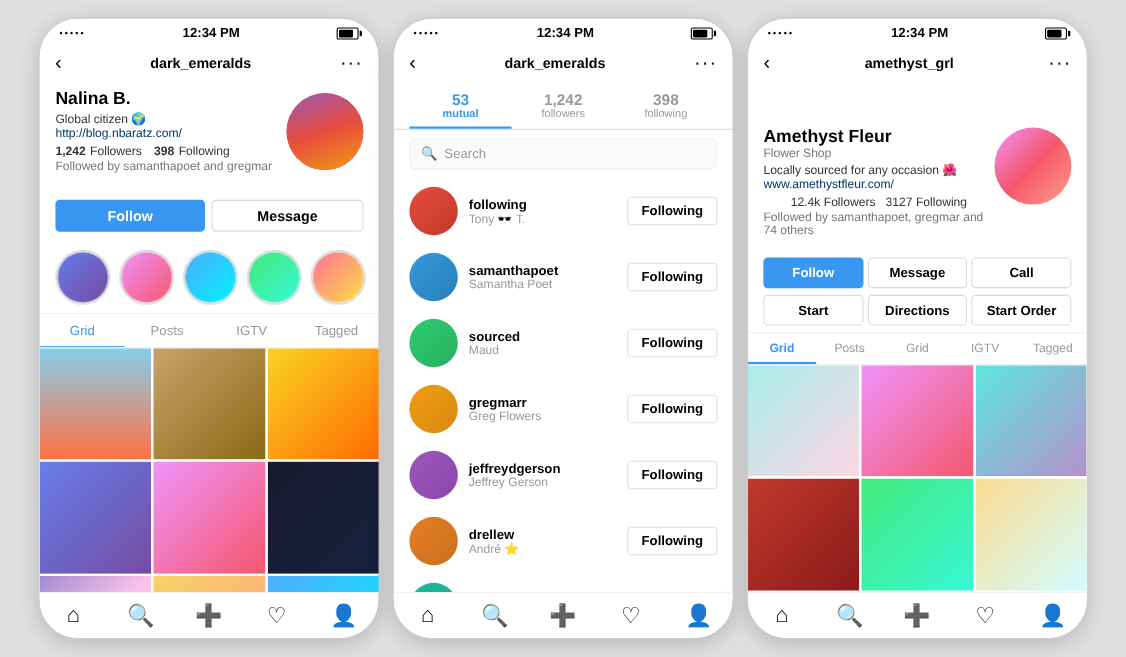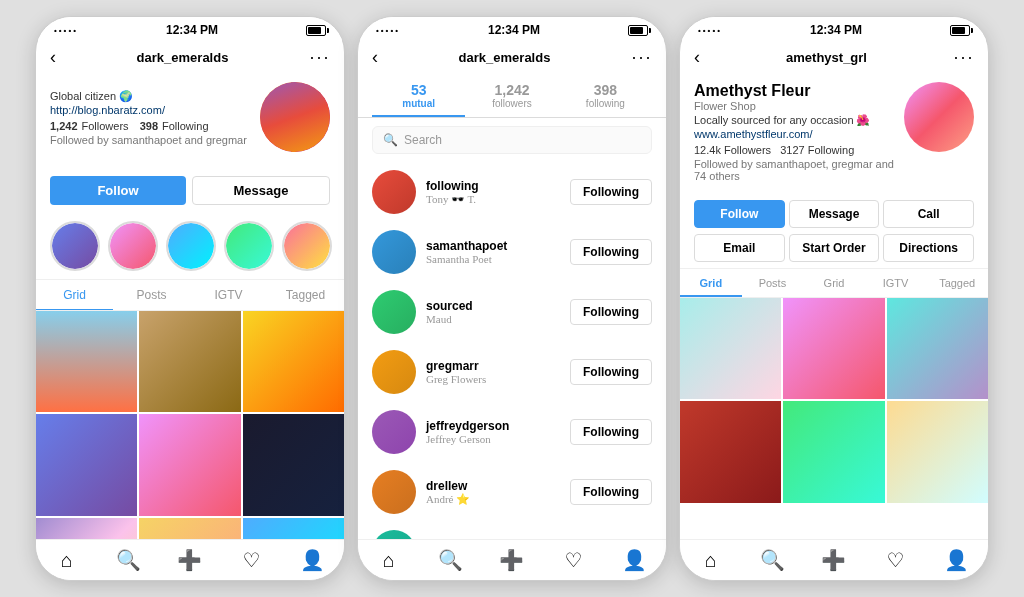--- a/index.html
+++ b/index.html
@@ -302,54 +302,54 @@
       gap: 10px;
     }
     .follower-avatar {
       width: 44px; height: 44px;
       border-radius: 50%;
       flex-shrink: 0;
       overflow: hidden;
     }
     .follower-info { flex: 1; }
     .follower-username { font-size: 12px; font-weight: 700; }
-    .follower-name { font-size: 11px; color: #999; font-family: Liberation Serif, serif; }
+    .follower-name { font-size: 11px; color: #999; }
     .btn-following {
       background: #fff;
       color: #000;
       border: 1px solid #dbdbdb;
       border-radius: 4px;
       padding: 5px 12px;
       font-size: 12px;
       font-weight: 600;
       cursor: pointer;
       white-space: nowrap;
     }
 
     
-    .biz-header { padding: 8px 14px; }
+    .biz-header { padding: 8px 14px; margin-top: 34px; }
     .biz-top {
       display: flex;
       justify-content: space-between;
       align-items: flex-start;
       margin-bottom: 4px;
     }
     .biz-info { flex: 1; }
     .biz-name { font-size: 16px; font-weight: 700; }
     .biz-category { font-size: 11px; color: #777; }
     .biz-tagline { font-size: 11px; color: #333; margin-top: 2px; }
     .biz-link { font-size: 11px; color: #00376b; margin-top: 1px; }
     .biz-avatar {
       width: 70px; height: 70px;
       border-radius: 50%;
       background: linear-gradient(135deg, #f093fb, #f5576c);
       overflow: hidden;
       flex-shrink: 0;
     }
-    .biz-stats { font-size: 11px; color: #333; margin-top: 4px; }
+    .biz-stats { font-size: 11px; color: #333; margin-top: 4px; text-align: center; }
     .biz-followed-by { font-size: 11px; color: #777; margin-top: 2px; }
     .biz-actions {
       display: grid;
       grid-template-columns: 1fr 1fr 1fr;
       gap: 4px;
       margin: 6px 14px;
     }
     .biz-actions-row2 {
       display: grid;
       grid-template-columns: 1fr 1fr 1fr;
@@ -462,20 +462,21 @@
     <div class="nav-bar">
       <span class="back-btn">‹</span>
       <span class="title">dark_emeralds</span>
       <span class="more-btn">···</span>
     </div>
 
     <div class="phone-content">
       <div class="profile-header">
         <div class="profile-top">
           <div class="profile-info">
+            <div class="profile-name">Nalina B.</div>
             <div class="profile-bio">Global citizen 🌍</div>
             <div class="profile-link">http://blog.nbaratz.com/</div>
             <div class="stats-row">
               <span class="stat-num">1,242</span>
               <span>Followers</span>
               &nbsp;
               <span class="stat-num">398</span>
               <span>Following</span>
             </div>
             <div class="followed-by">Followed by samanthapoet and gregmar</div>
@@ -711,23 +712,23 @@
           <div class="biz-avatar" style="width:70px;height:70px;border-radius:50%;background:linear-gradient(135deg,#f093fb,#f5576c,#fda085);"></div>
         </div>
       </div>
 
       <div class="biz-actions">
         <button class="btn-biz primary">Follow</button>
         <button class="btn-biz">Message</button>
         <button class="btn-biz">Call</button>
       </div>
       <div class="biz-actions-row2">
-        <button class="btn-biz">Email</button>
+        <button class="btn-biz">Start</button>
+        <button class="btn-biz">Directions</button>
         <button class="btn-biz">Start Order</button>
-        <button class="btn-biz">Directions</button>
       </div>
 
       <div class="biz-tabs">
         <div class="biz-tab active">Grid</div>
         <div class="biz-tab">Posts</div>
         <div class="biz-tab">Grid</div>
         <div class="biz-tab">IGTV</div>
         <div class="biz-tab">Tagged</div>
       </div>
 

